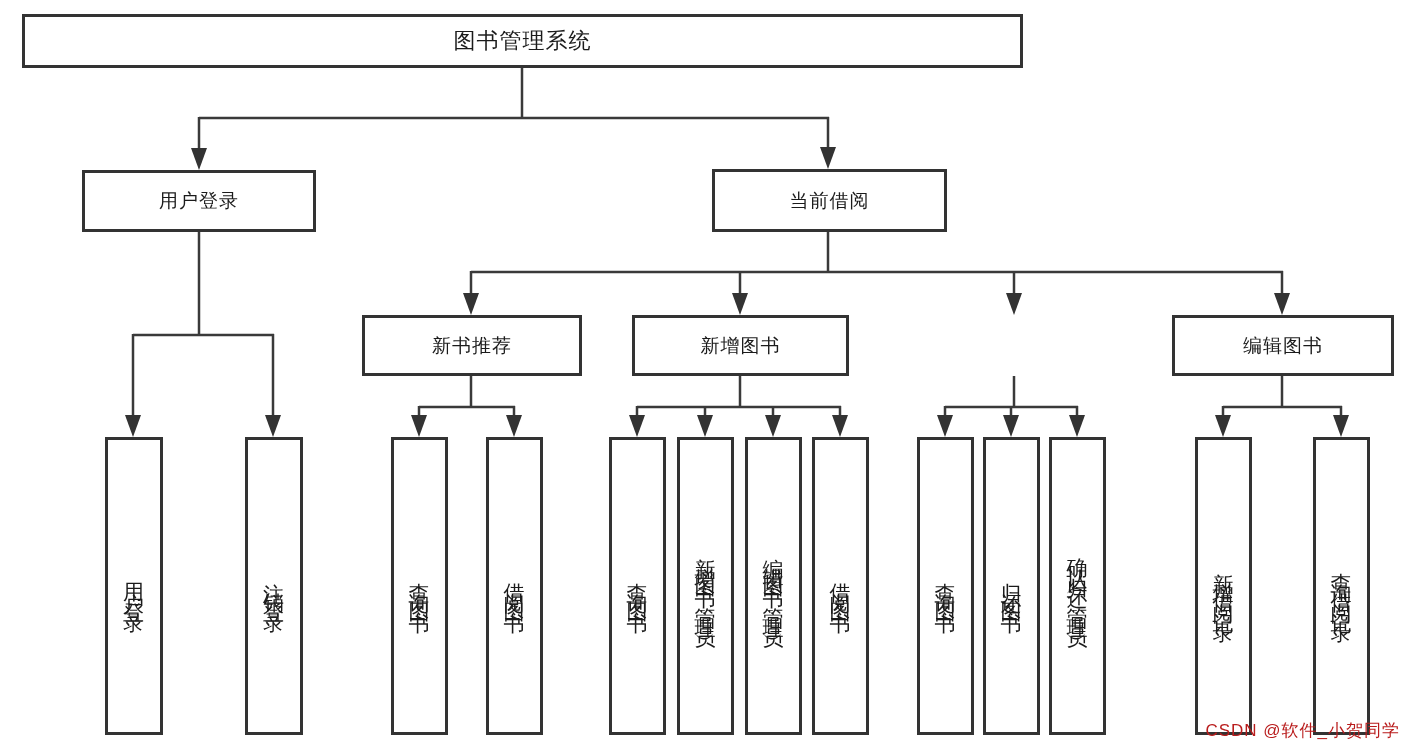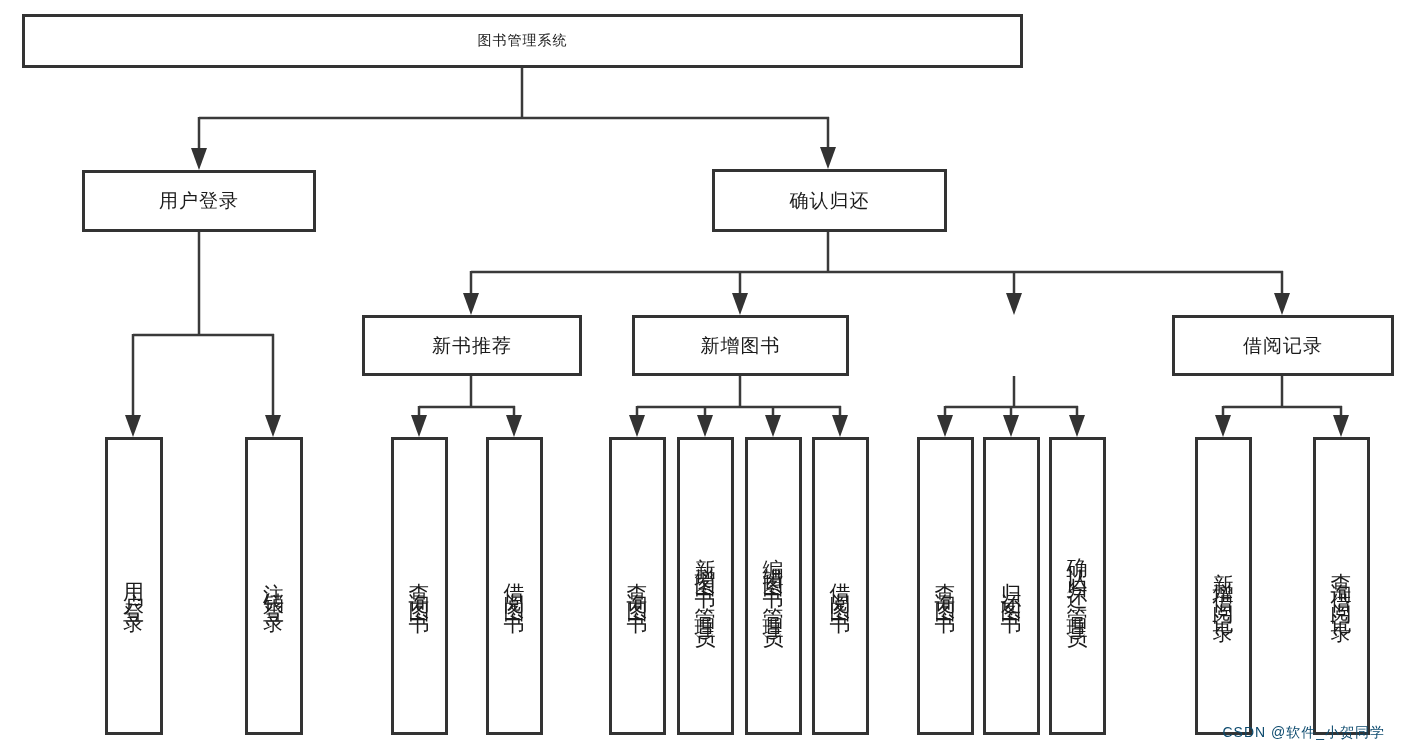--- a/index.html
+++ b/index.html
@@ -9,28 +9,28 @@
   }
   .wires { position:absolute; left:0; top:0; width:1405px; height:747px; }
   .wires line { stroke:#3a3a3a; stroke-width:2.5; }
   .wires polygon { fill:#333333; }
   .box {
     position:absolute; background:#ffffff; border:3px solid #333333;
     box-sizing:border-box; display:flex; align-items:center; justify-content:center;
     color:#1b1b1b;
   }
   .h .lbl { font-size:19px; letter-spacing:1px; white-space:nowrap; }
-  .root .lbl { font-size:14px; }
+  .root .lbl { font-size:22px; }
   .v .lbl {
     writing-mode:vertical-rl; text-orientation:mixed;
     font-size:21px; line-height:1; letter-spacing:10px; white-space:nowrap;
   }
   .watermark {
-    position:absolute; right:20px; bottom:5px;
-    color:#0c4a6e; font-size:14px; letter-spacing:1px; white-space:nowrap;
+    position:absolute; right:5px; bottom:5px;
+    color:#b91c1c; font-size:17px; letter-spacing:1px; white-space:nowrap;
   }
 </style>
 </head>
 <body>
 
 <div class="stage">
 
   <svg class="wires" viewBox="0 0 1405 747" xmlns="http://www.w3.org/2000/svg">
     <g>
       <line x1="522" y1="68" x2="522" y2="119"></line>
@@ -101,31 +101,31 @@
   </svg>
 
   <div class="box h root" style="left:22px;top:14px;width:1001px;height:54px">
     <span class="lbl">图书管理系统</span>
   </div>
 
   <div class="box h" style="left:82px;top:170px;width:234px;height:62px">
     <span class="lbl">用户登录</span>
   </div>
   <div class="box h" style="left:712px;top:169px;width:235px;height:63px">
-    <span class="lbl">确认归还</span>
+    <span class="lbl">当前借阅</span>
   </div>
 
   <div class="box h" style="left:362px;top:315px;width:220px;height:61px">
     <span class="lbl">新书推荐</span>
   </div>
   <div class="box h" style="left:632px;top:315px;width:217px;height:61px">
     <span class="lbl">新增图书</span>
   </div>
   <div class="box h" style="left:1172px;top:315px;width:222px;height:61px">
-    <span class="lbl">借阅记录</span>
+    <span class="lbl">编辑图书</span>
   </div>
 
   <div class="box v" style="left:105px;top:437px;width:58px;height:298px">
     <span class="lbl">用户登录</span>
   </div>
   <div class="box v" style="left:245px;top:437px;width:58px;height:298px">
     <span class="lbl">注销登录</span>
   </div>
 
   <div class="box v" style="left:391px;top:437px;width:57px;height:298px">

